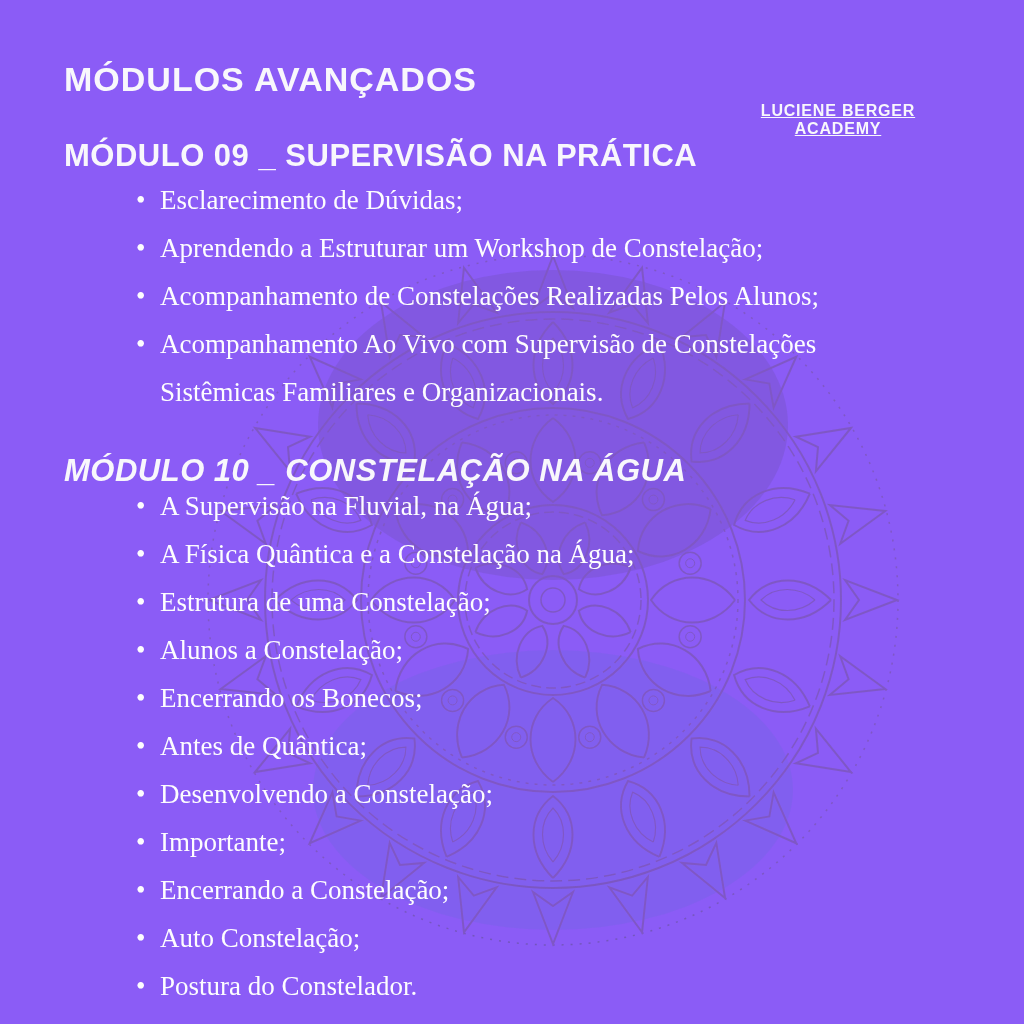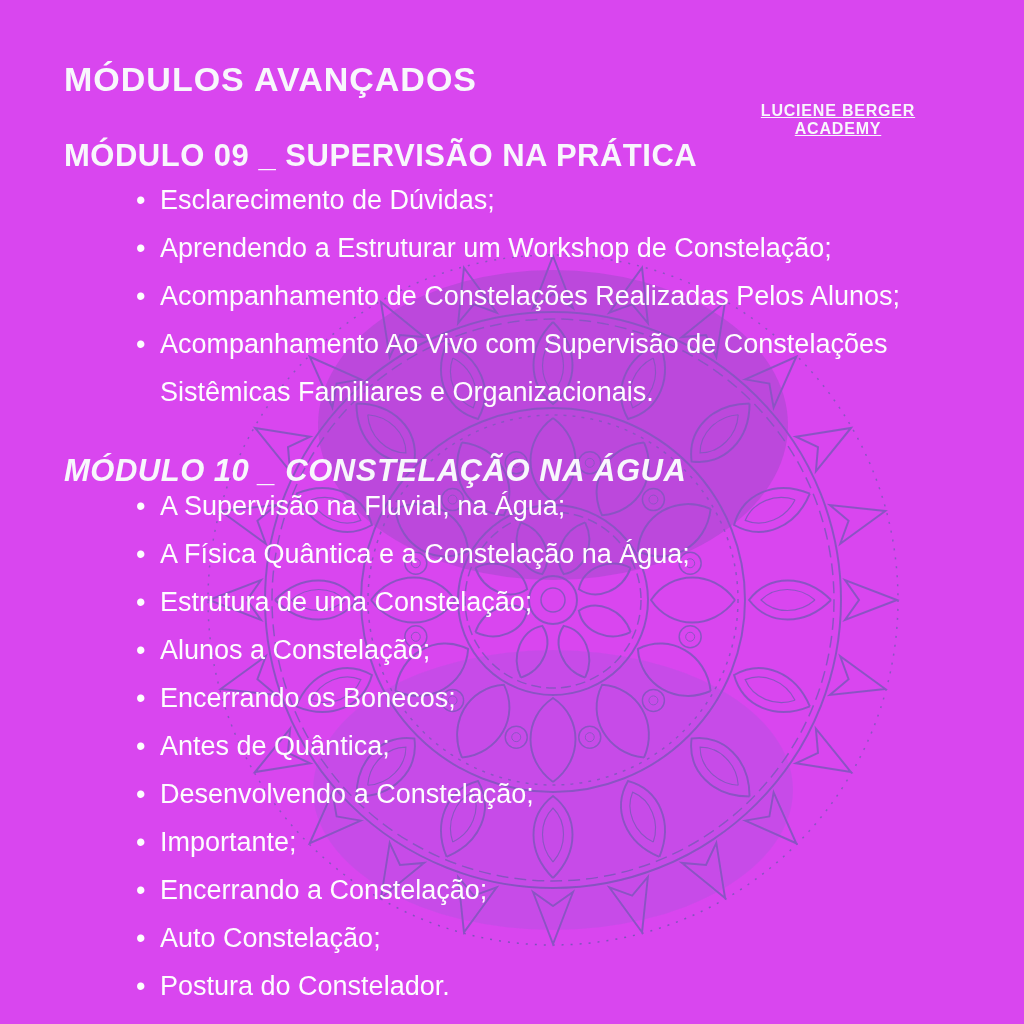--- a/index.html
+++ b/index.html
@@ -1,21 +1,21 @@
 <!DOCTYPE html>
 <html><head>
 <meta charset="utf-8">
 <style>
   * { margin: 0; padding: 0; box-sizing: border-box; }
   html, body { background: #14103f; }
   .poster {
     position: relative;
     width: 1024px;
     height: 1024px;
-    background: #d946ef;
+    background: #8b5cf6;
     overflow: hidden;
     font-family: "Liberation Sans", sans-serif;
     color: #ffffff;
   }
   .mandala {
     position: absolute;
     left: 0; top: 0;
     pointer-events: none;
   }
   .page-title {
@@ -55,20 +55,21 @@
     list-style: none;
   }
   .list-m09 { top: 176px; width: 790px; }
   .list-m10 { top: 482px; width: 800px; }
   ul.bullets li {
     position: relative;
     padding-left: 24px;
     font-size: 27px;
     line-height: 48px;
     color: #fdfdfe;
+    font-family: Liberation Serif, serif;
   }
   ul.bullets li::before {
     content: "\2022";
     position: absolute;
     left: 0;
     top: 0;
   }
 </style>
 </head>
 <body>

